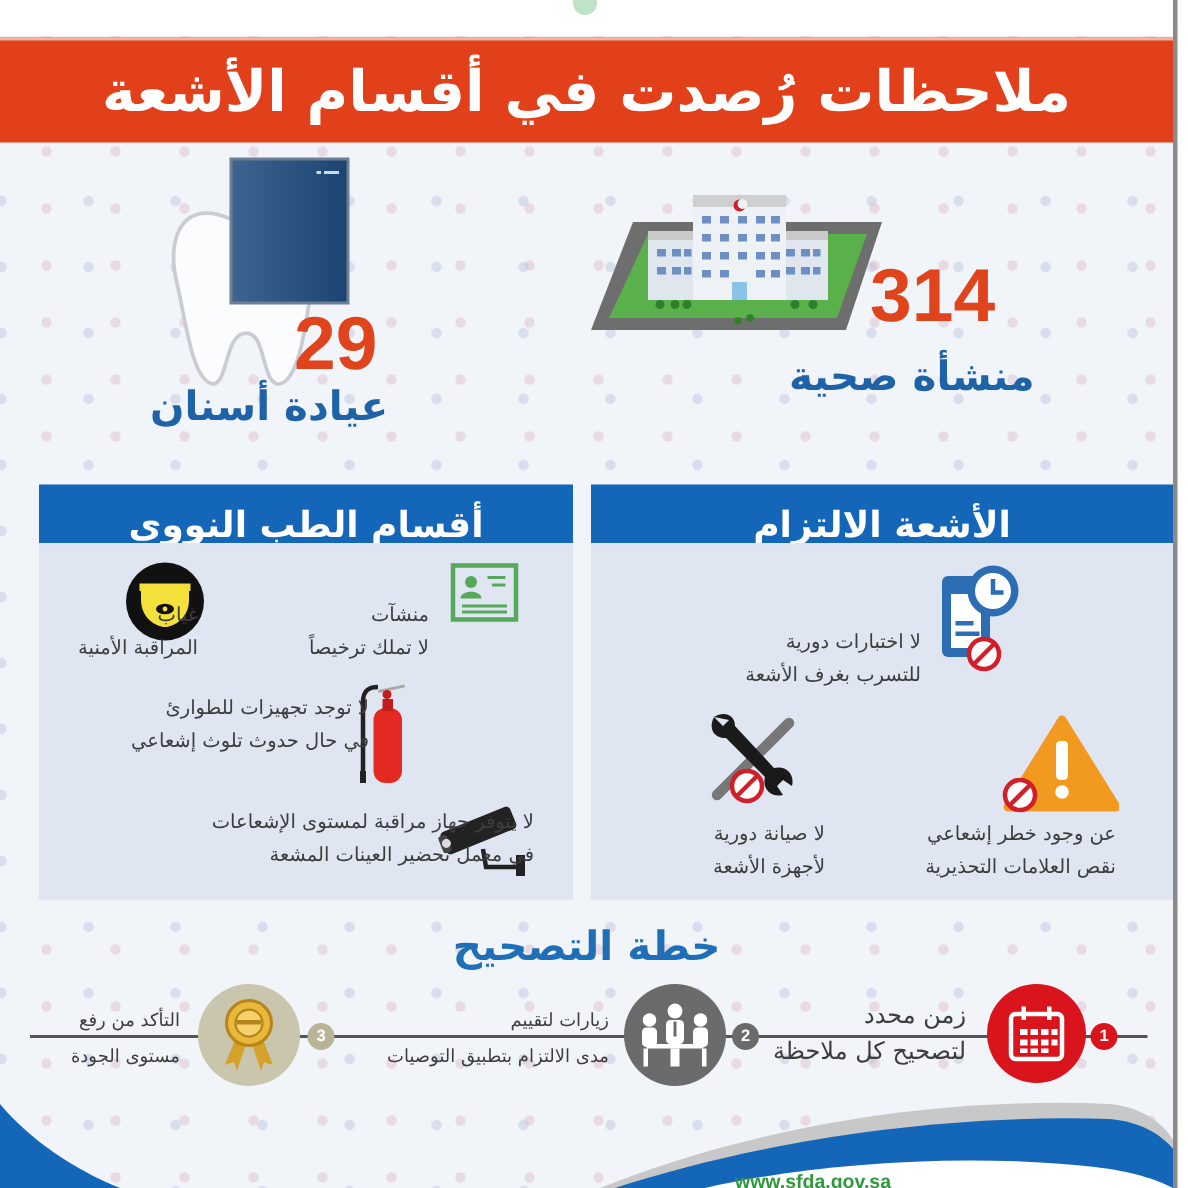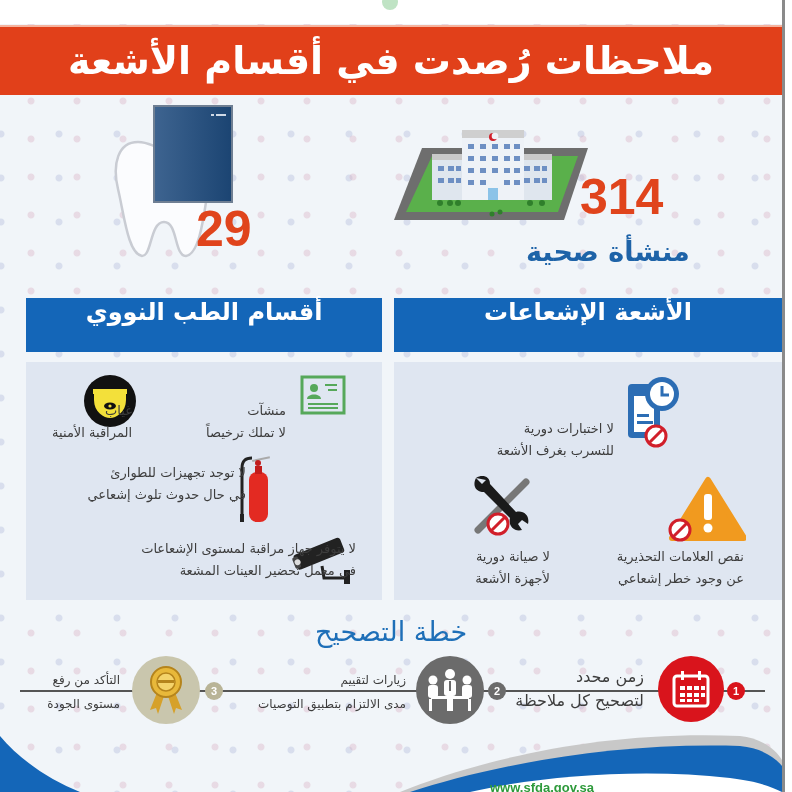--- a/index.html
+++ b/index.html
@@ -15,28 +15,28 @@
     background-position: 8px 6px, 30px 24px; }
   .top-white { position: absolute; left: 0; top: 0; width: 782px; height: 24px; background: #ffffff; }
   .title-bar { position: absolute; left: 0; top: 25px; width: 782px; height: 70px; background: #e1401a;
     display: flex; align-items: center; justify-content: center; direction: rtl; border-top: 2px solid #f5b39e; }
   .title-bar span { color: #fff; font-weight: bold; font-size: 38px; font-family: "DejaVu Sans", sans-serif; }
 
   .stat { position: absolute; direction: rtl; }
   .stat-num { color: #e0441c; font-weight: bold; font-size: 50px; font-family: "Liberation Sans", sans-serif; }
   .stat-label { color: #1e63a8; font-weight: bold; font-size: 27px; }
 
-  .section-head { position: absolute; top: 298px; height: 54px; background: #1466b8; color: #fff;
-    display: flex; justify-content: center; font-weight: bold; font-size: 24px; direction: rtl; }
+  .section-head { position: absolute; top: 323px; height: 54px; background: #1466b8; color: #fff;
+    display: flex; align-items: center; justify-content: center; font-weight: bold; font-size: 24px; direction: rtl; }
   .panel { position: absolute; top: 362px; height: 238px; background: #dfe6f1; }
 
   .txt { position: absolute; direction: rtl; text-align: right; color: #3d3d3d; font-size: 13px; line-height: 22px; }
 
   .plan-title { position: absolute; left: 0; width: 782px; top: 616px; text-align: center; color: #1e6fb8;
-    font-weight: normal; font-size: 27px; direction: rtl; }
+    font-weight: bold; font-size: 27px; direction: rtl; }
   .timeline { position: absolute; left: 20px; top: 690px; width: 745px; height: 2px; background: #555; }
   .circle { position: absolute; border-radius: 50%; display: flex; align-items: center; justify-content: center; }
   .num-badge { position: absolute; width: 18px; height: 18px; border-radius: 50%; color: #fff; font-size: 11px;
     font-weight: bold; display: flex; align-items: center; justify-content: center; font-family: "Liberation Sans", sans-serif; }
 
   .footer-wave { position: absolute; left: 0; top: 720px; width: 782px; height: 72px; overflow: hidden; }
   .footer-url { position: absolute; left: 490px; top: 780px; color: #2e9a3b; font-size: 13px; font-weight: bold; font-family: "Liberation Sans", sans-serif; }
 </style>
 </head>
 <body>
@@ -123,26 +123,29 @@
           <stop offset="1" stop-color="#1b4472"></stop>
       </linearGradient>
     </defs>
     <rect x="46" y="2" width="78" height="96" fill="url(#xg)" stroke="#6f7f93" stroke-width="2"></rect>
     <rect x="108" y="10" width="10" height="2" fill="#cfd9e6"></rect>
     <rect x="103" y="10" width="3" height="2" fill="#cfd9e6"></rect>
   </svg>
   <div class="stat" style="left:196px;top:200px;">
     <div class="stat-num">29</div>
   </div>
+  <div class="stat" style="left:100px;top:256px;">
+    <div class="stat-label">عيادة أسنان</div>
+  </div>
 
   <div class="section-head" style="left:26px;width:356px;">
     <span>أقسام الطب النووي</span>
   </div>
   <div class="section-head" style="left:394px;width:388px;">
-    <span>الأشعة الإشعاعات</span>
+    <span>الأشعة الالتزام</span>
   </div>
 
   <div class="panel" style="left:26px;width:356px;"></div>
   <div class="panel" style="left:394px;width:388px;"></div>
 
   <svg style="position:absolute;left:300px;top:375px" width="46" height="40" viewBox="0 0 46 40">
     <rect x="2" y="2" width="42" height="36" fill="none" stroke="#56a85a" stroke-width="3"></rect>
     <circle cx="14" cy="13" r="4" fill="#56a85a"></circle>
     <path d="M7,24 C7,18 21,18 21,24 Z" fill="#56a85a"></path>
     <rect x="25" y="9" width="12" height="2" fill="#56a85a"></rect>
@@ -211,22 +214,22 @@
   </div>
 
   <svg style="position:absolute;left:664px;top:476px" width="82" height="68" viewBox="0 0 82 68">
     <path d="M44,4 L80,62 L8,62 Z" fill="#f19a1f" stroke="#f19a1f" stroke-width="6" stroke-linejoin="round"></path>
     <rect x="40" y="18" width="8" height="26" rx="3" fill="#fff"></rect>
     <circle cx="44" cy="52" r="4.5" fill="#fff"></circle>
     <circle cx="16" cy="54" r="10" fill="#fff" stroke="#d11f2a" stroke-width="3"></circle>
     <line x1="9" y1="61" x2="23" y2="47" stroke="#d11f2a" stroke-width="3"></line>
   </svg>
   <div class="txt" style="right:38px;top:546px;">
+    <div>عن وجود خطر إشعاعي</div>
     <div>نقص العلامات التحذيرية</div>
-    <div>عن وجود خطر إشعاعي</div>
   </div>
 
   <svg style="position:absolute;left:468px;top:472px" width="68" height="70" viewBox="0 0 68 70">
     <line x1="58" y1="10" x2="10" y2="58" stroke="#777" stroke-width="7" stroke-linecap="round"></line>
     <path d="M8,6 C14,2 22,4 22,12 L48,40 C56,38 62,44 60,52 L54,48 L50,52 L54,58 C46,60 40,54 42,46 L16,20 C8,20 4,14 8,6 L14,12 L18,8 Z" fill="#1a1a1a"></path>
     <circle cx="30" cy="52" r="10" fill="#fff" stroke="#d11f2a" stroke-width="3"></circle>
     <line x1="23" y1="59" x2="37" y2="45" stroke="#d11f2a" stroke-width="3"></line>
   </svg>
   <div class="txt" style="right:232px;top:546px;margin-left:24px;">
     <div>لا صيانة دورية</div>

